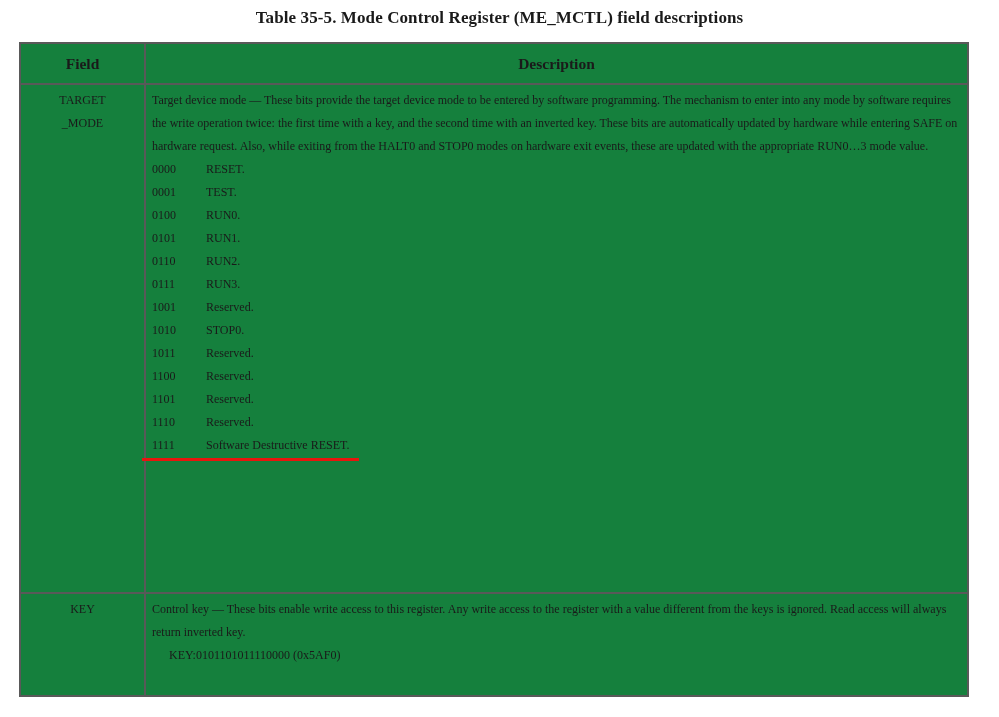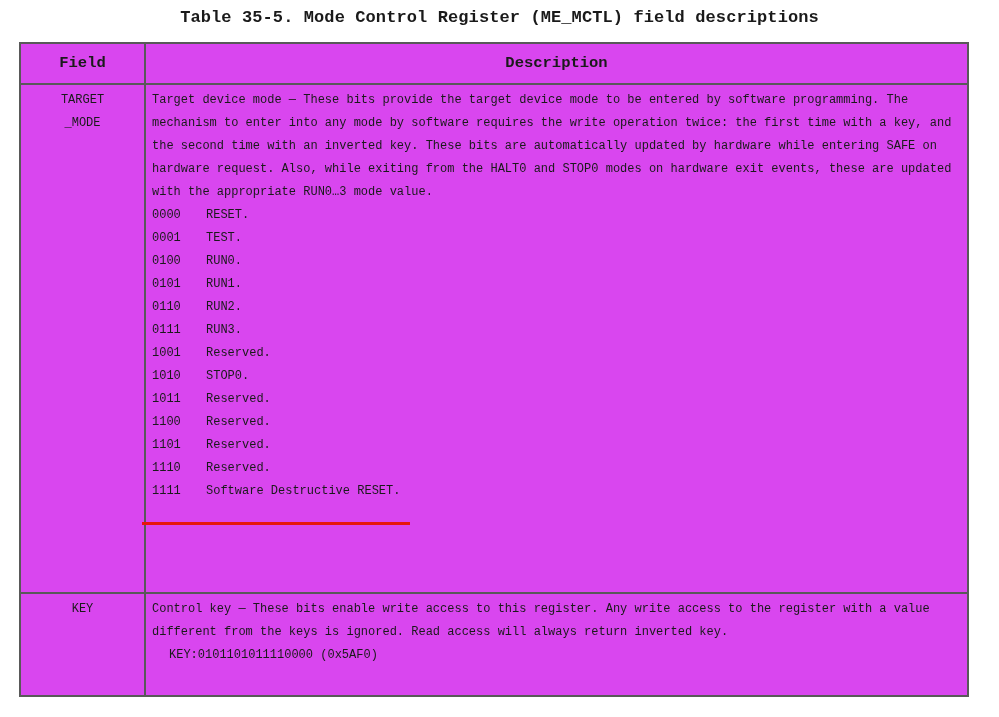--- a/index.html
+++ b/index.html
@@ -1,21 +1,21 @@
 <!DOCTYPE html>
 <html style="--table-border: #595959; --annotation-red: #e8150d; --text: #1a1a1a;"><head>
 <meta charset="utf-8">
 <style>
   html, body { margin: 0; padding: 0; background: #ffffff; }
   .page {
     position: relative;
     width: 999px;
     height: 717px;
     background: #ffffff;
-    font-family: Liberation Mono, monospace;
+    font-family: Liberation Serif, serif;
     color: var(--text, #1a1a1a);
     overflow: hidden;
     border-radius: 17px;
   }
   .title {
     padding-top: 8px;
     text-align: center;
     font-size: 17px;
     font-weight: bold;
     letter-spacing: 0.1px;
@@ -23,21 +23,21 @@
   .doc-table {
     position: absolute;
     left: 19px;
     top: 42px;
     width: 950px;
     display: grid;
     grid-template-columns: 125px 1fr;
     grid-template-rows: 41px 509px 101px;
     border: 2px solid var(--table-border, #595959);
     box-sizing: border-box;
-    background: #d946ef;
+    background: #15803d;
   }
   .cell {
     box-sizing: border-box;
     font-size: 12px;
     line-height: 23px;
   }
   .col-field { border-right: 2px solid var(--table-border, #595959); }
   .row-sep   { border-bottom: 2px solid var(--table-border, #595959); }
   .header-cell {
     display: flex;
@@ -53,21 +53,21 @@
   .desc-cell {
     padding: 4px 8px 0 6px;
   }
   .mode-code {
     display: inline-block;
     width: 54px;
   }
   .red-underline {
     display: inline-block;
     border-bottom: 3px solid var(--annotation-red, #e8150d);
-    padding-bottom: 19px;
+    padding-bottom: 1px;
     padding-left: 10px;
     margin-left: -10px;
     padding-right: 10px;
   }
   .key-line { padding-left: 17px; }
 </style>
 </head>
 <body>
 
 <div class="page">

